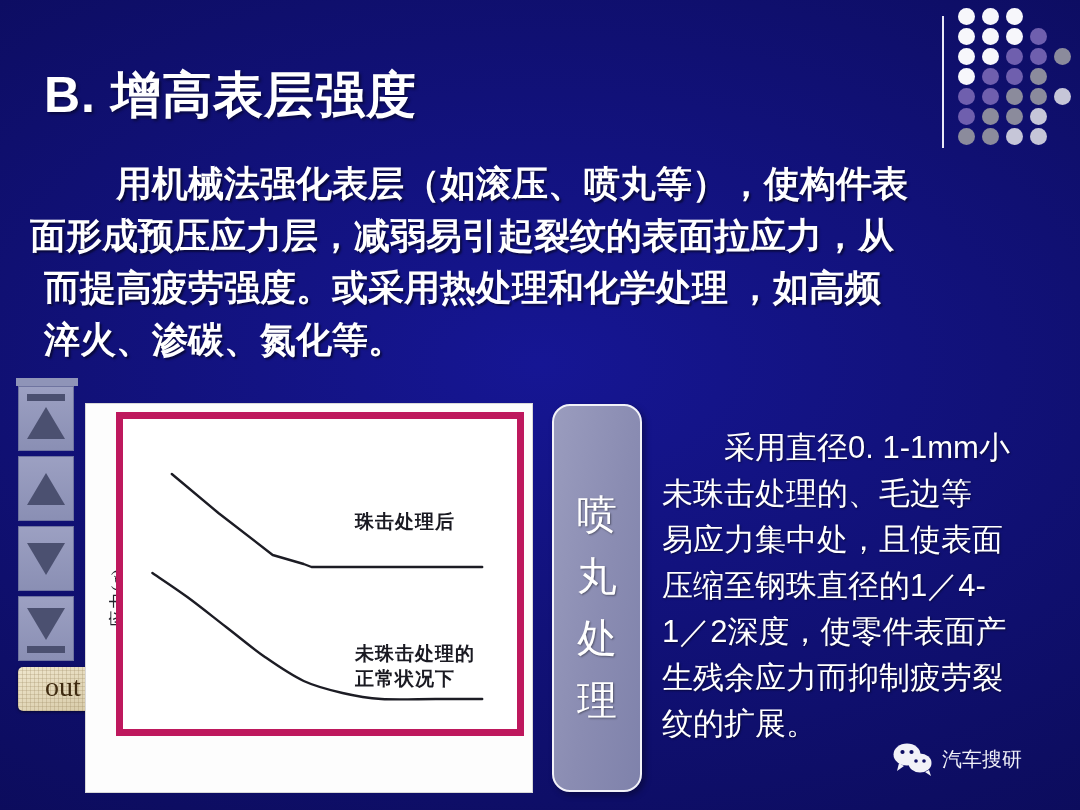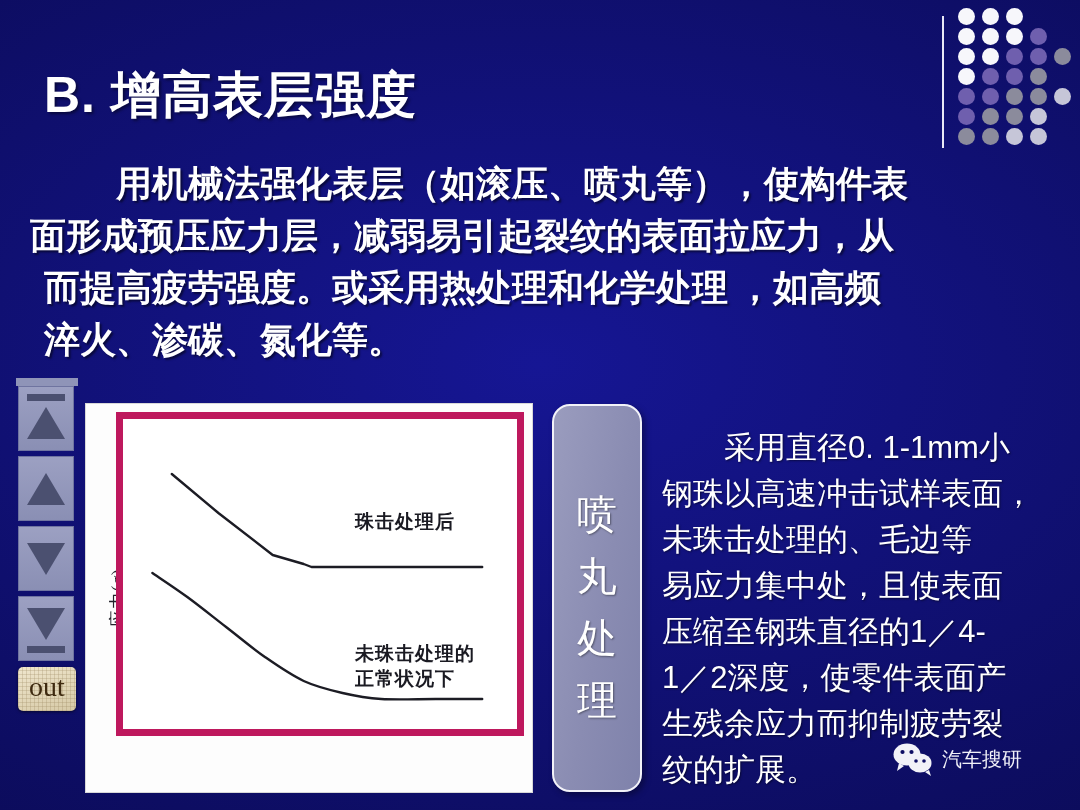--- a/index.html
+++ b/index.html
@@ -118,20 +118,21 @@
     margin: 6px 0 0 2px;
     width: 58px; height: 44px;
     background: #ddd2b4;
     background-image:
       repeating-linear-gradient(0deg, rgba(150,130,90,0.25) 0 1px, rgba(0,0,0,0) 1px 4px),
       repeating-linear-gradient(90deg, rgba(150,130,90,0.25) 0 1px, rgba(0,0,0,0) 1px 4px),
       linear-gradient(160deg, #efe6cd 0%, #d6c9a6 100%);
     border-radius: 5px;
     box-shadow: 0 1px 3px rgba(0,0,0,0.55);
     cursor: pointer;
+    padding-left: 32px;
   }
   #out-btn span {
     position: absolute; left: 0; right: 0; top: 4px;
     text-align: center;
     font-family: "Liberation Serif", "DejaVu Serif", serif;
     font-size: 28px;
     color: #3e2a10;
   }
 
   
@@ -341,21 +342,20 @@
     <div id="vbox-text">
       <span>喷</span>
       <span>丸</span>
       <span>处</span>
       <span>理</span>
     </div>
   </div>
 
   <div id="right-text">
     <span class="ln first">采用直径0. 1-1mm小</span>
-    <span class="ln">钢珠以高速冲击试样表面，</span>
     <span class="ln">未珠击处理的、毛边等</span>
     <span class="ln">易应力集中处，且使表面</span>
     <span class="ln">压缩至钢珠直径的1／4-</span>
     <span class="ln">1／2深度，使零件表面产</span>
     <span class="ln">生残余应力而抑制疲劳裂</span>
     <span class="ln">纹的扩展。</span>
   </div>
 
   <div id="watermark">
     <svg width="42" height="34" viewBox="0 0 42 34">

